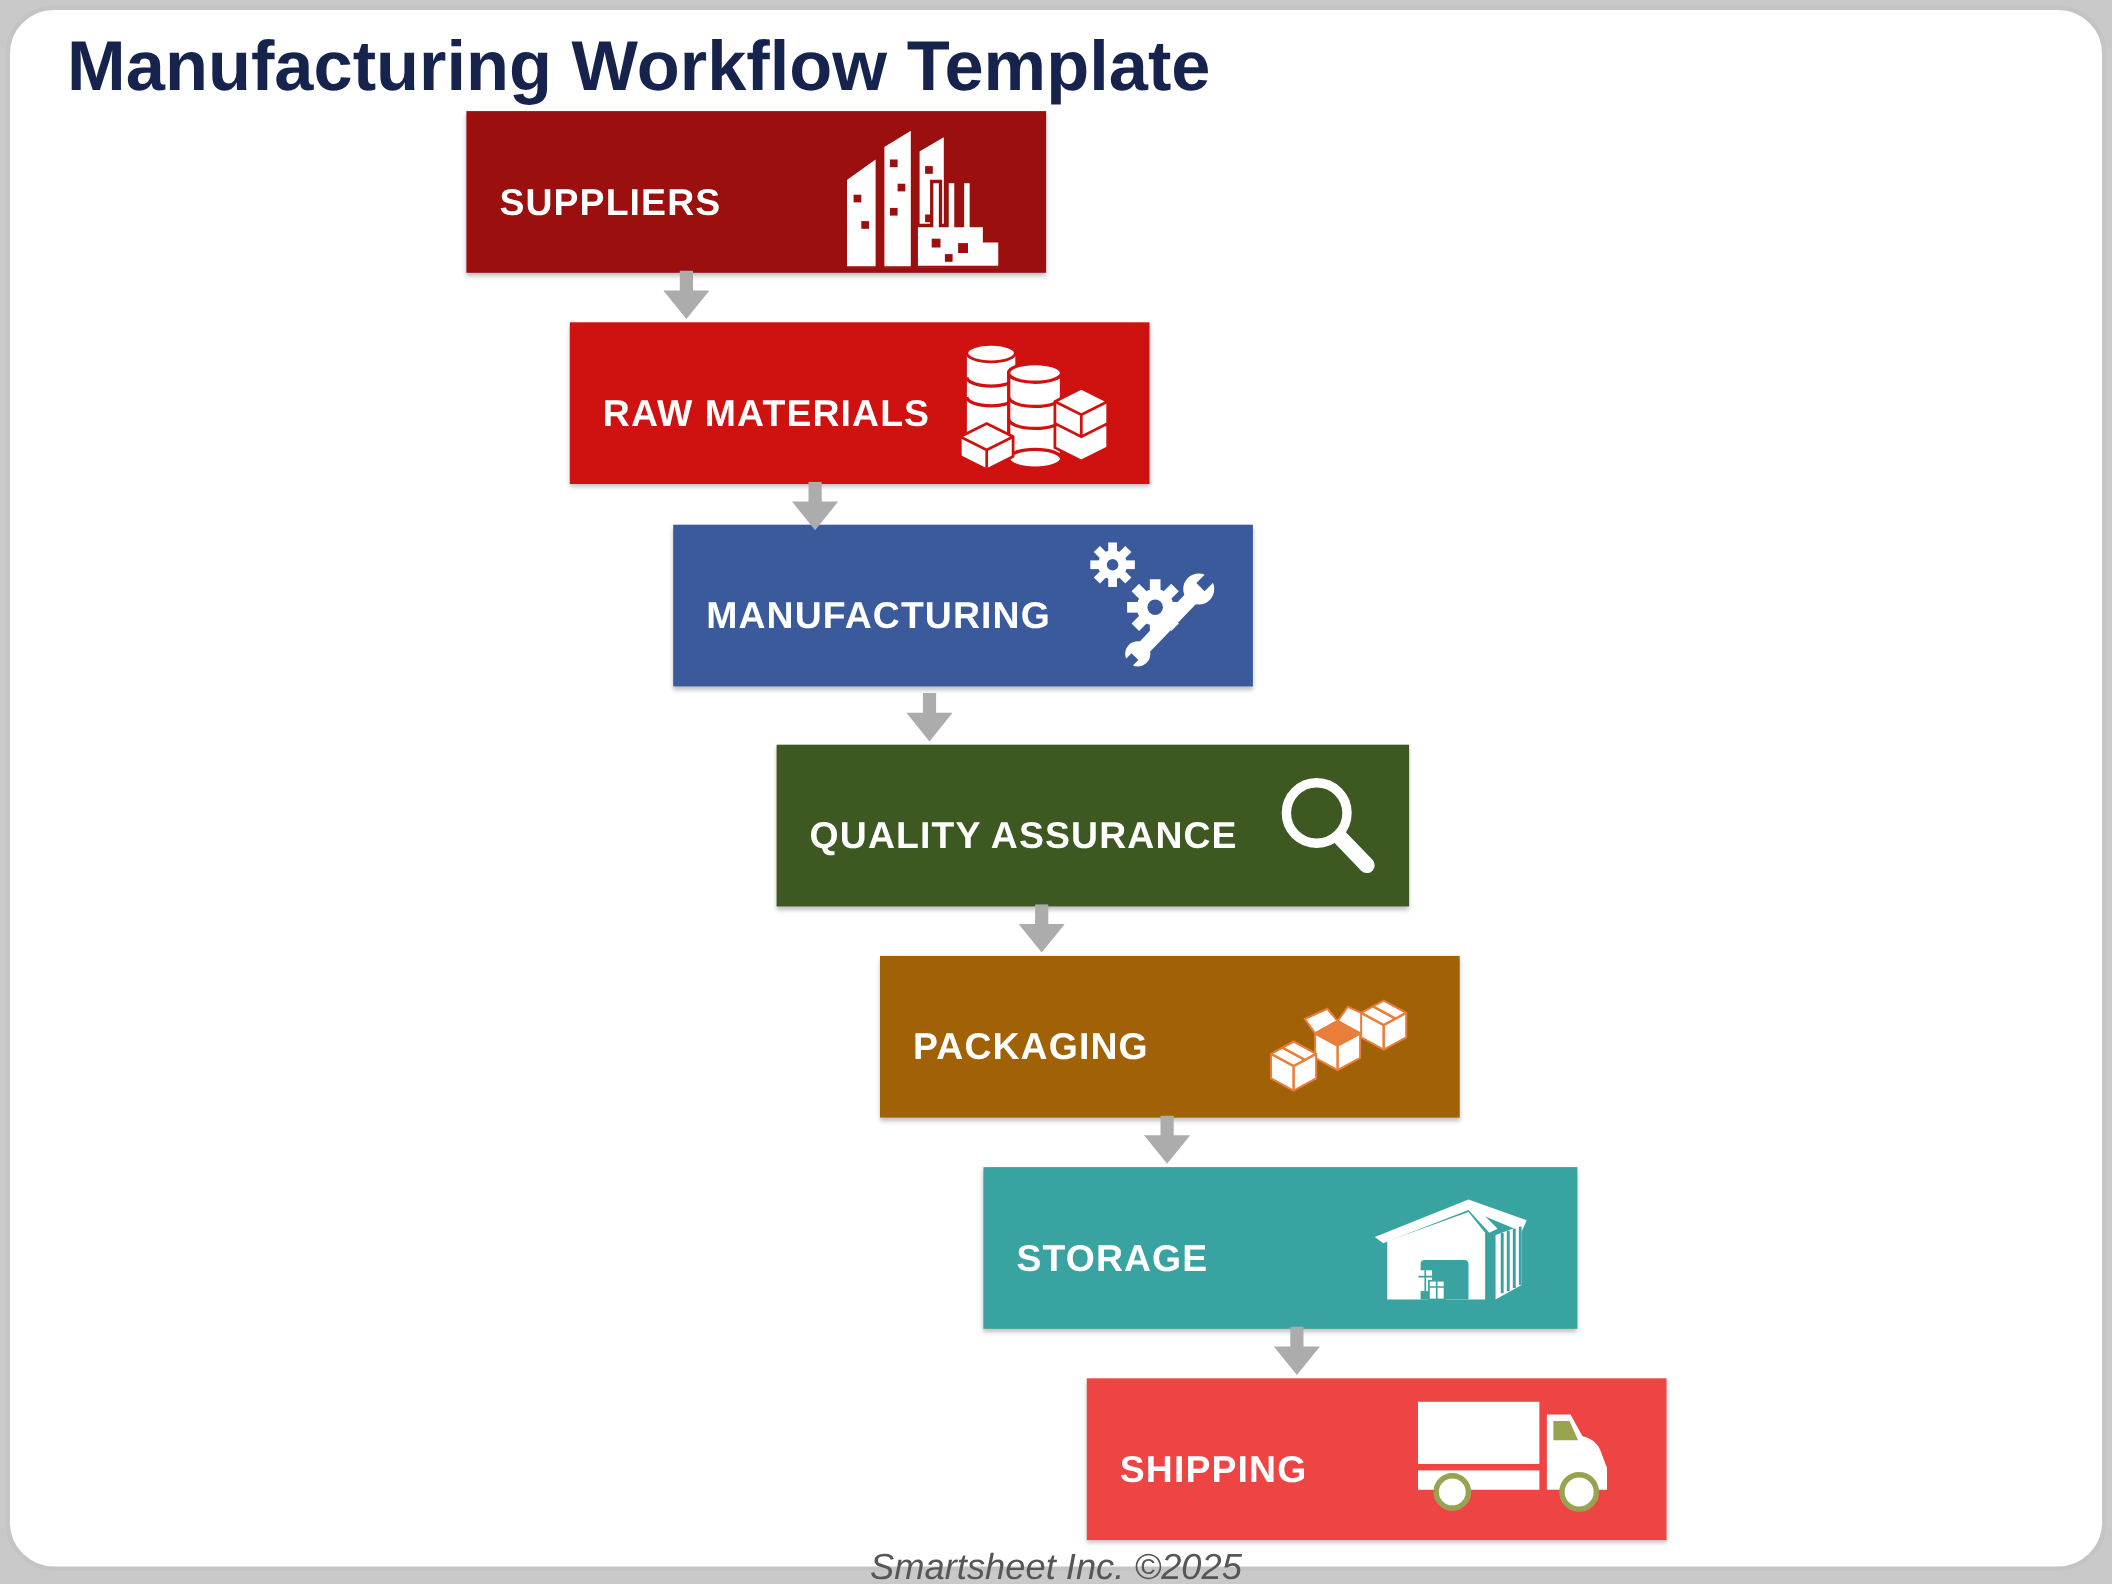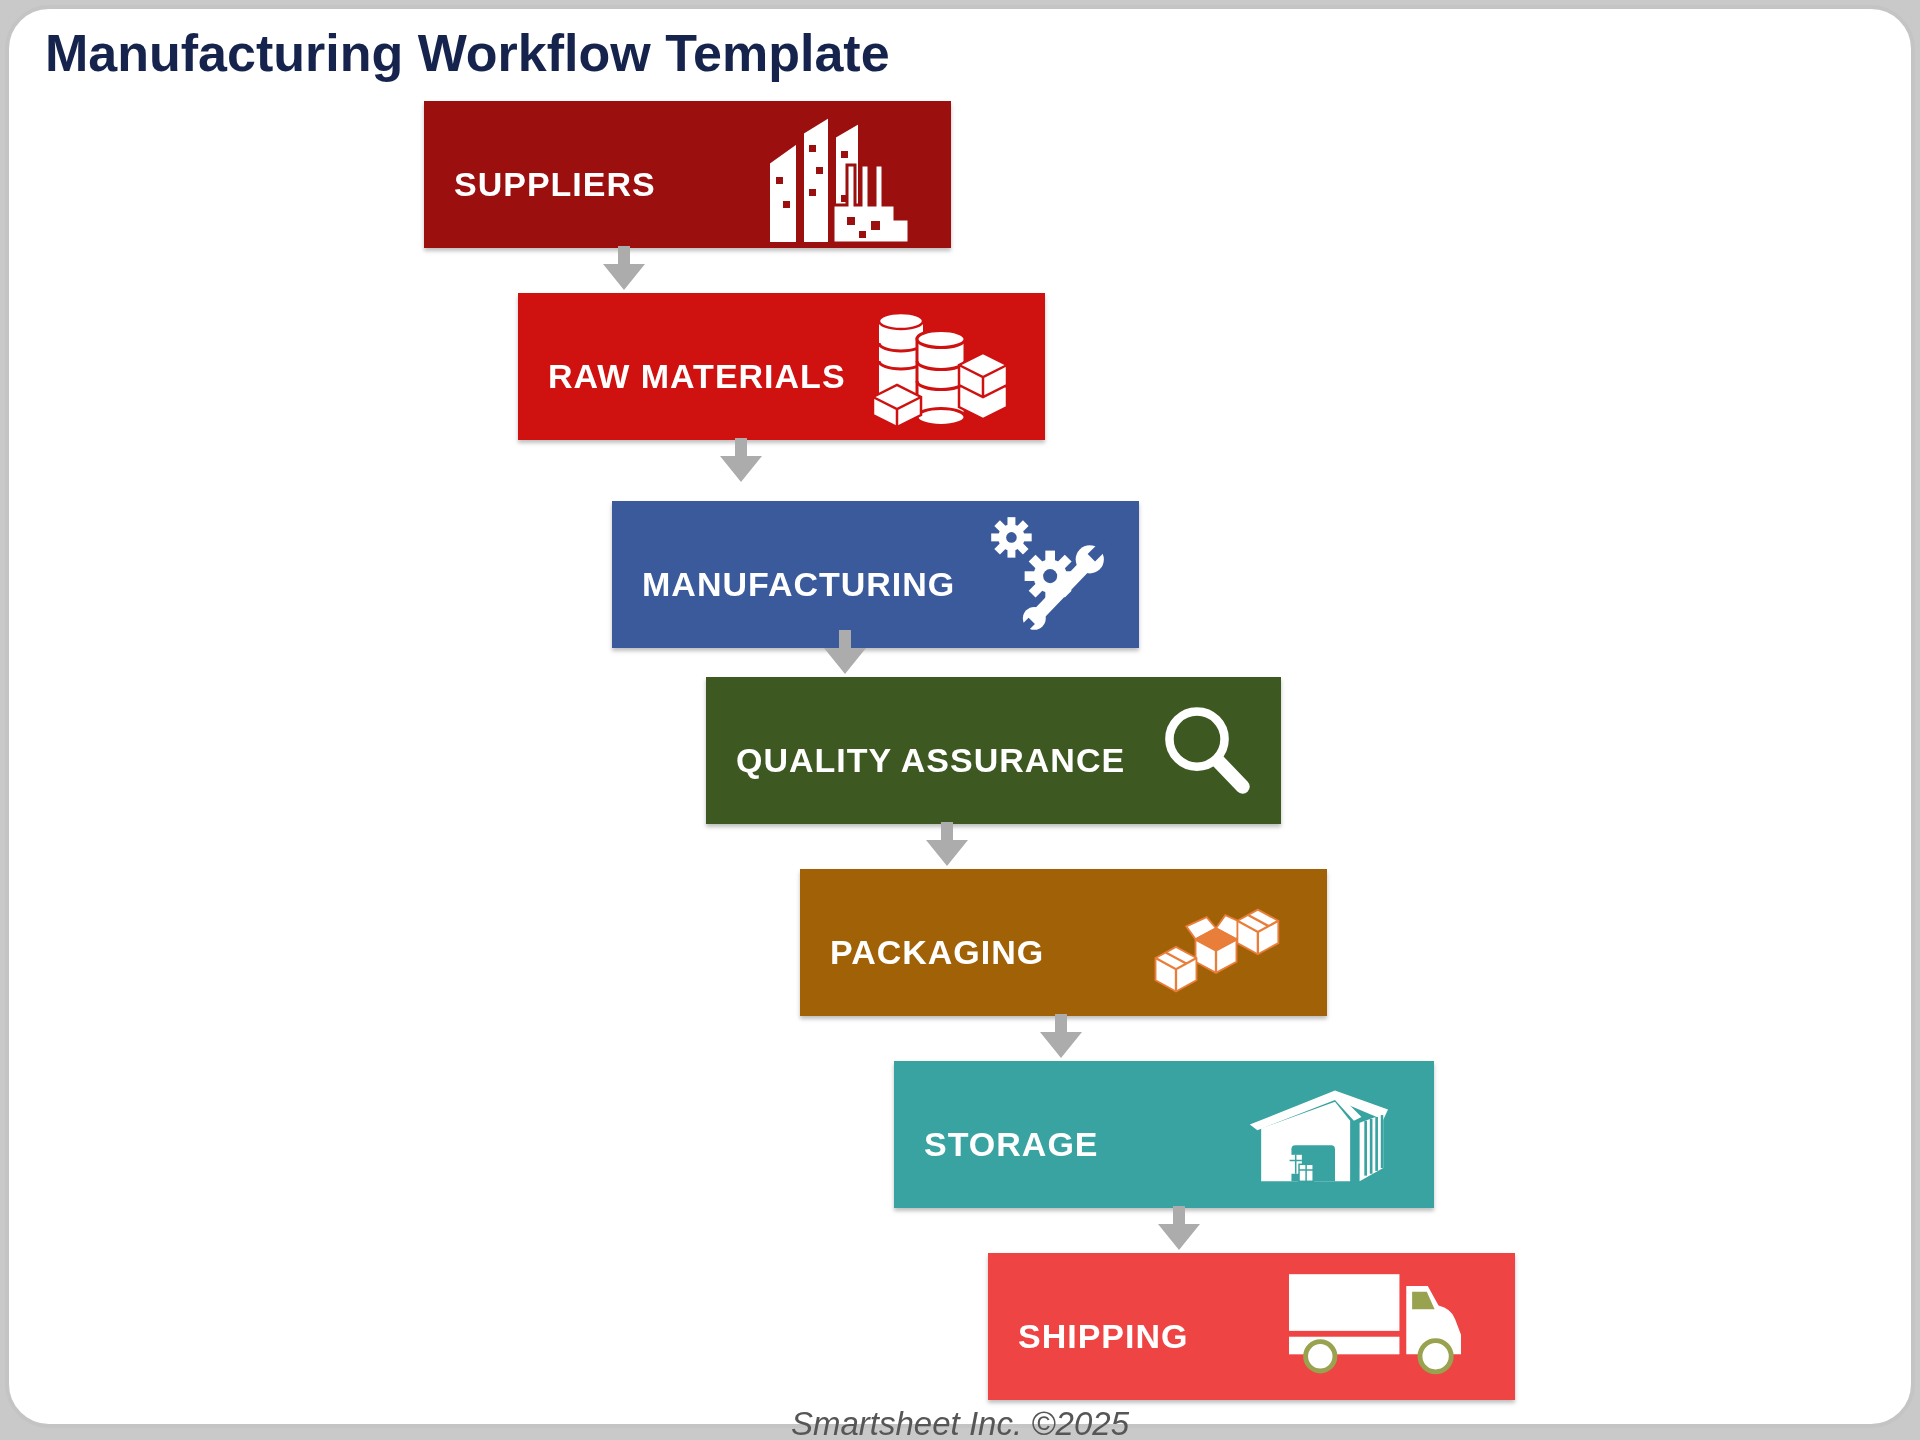--- a/index.html
+++ b/index.html
@@ -9,31 +9,31 @@
     overflow: hidden;
   }
   .canvas { position: relative; width: 1920px; height: 1440px; }
   .page {
     position: absolute; left: 5px; top: 5px; right: 5px; bottom: 12px;
     border-radius: 44px;
     border: 4px solid #C4C4C4;
     background: #fff;
   }
   .page-title {
-    position: absolute; left: 36px; top: 14px;
+    position: absolute; left: 52px; top: 14px;
     margin: 0;
-    font-size: 52px; font-weight: bold; letter-spacing: 0px;
+    font-size: 64px; font-weight: bold; letter-spacing: 0px;
   }
   .step {
     position: absolute; width: 527px; height: 147px;
     box-shadow: 0 3px 4px rgba(0,0,0,0.25);
   }
   .step-0 { left: 415px; top:   92px; }
   .step-1 { left: 509px; top:  284px; }
-  .step-2 { left: 603px; top:  492px; }
+  .step-2 { left: 603px; top:  468px; }
   .step-3 { left: 697px; top:  668px; }
   .step-4 { left: 791px; top:  860px; }
   .step-5 { left: 885px; top: 1052px; }
   .step-6 { left: 979px; top: 1244px; }
   .step-label {
     position: absolute; left: 30px; top: 0; height: 166px;
     display: flex; align-items: center;
     color: #ffffff; font-size: 34px; font-weight: bold; letter-spacing: 1px;
     white-space: nowrap;
   }

